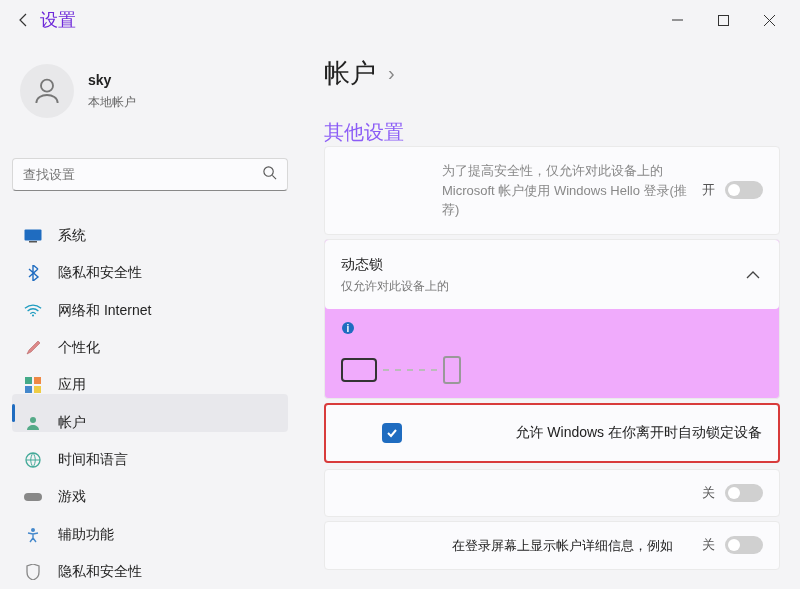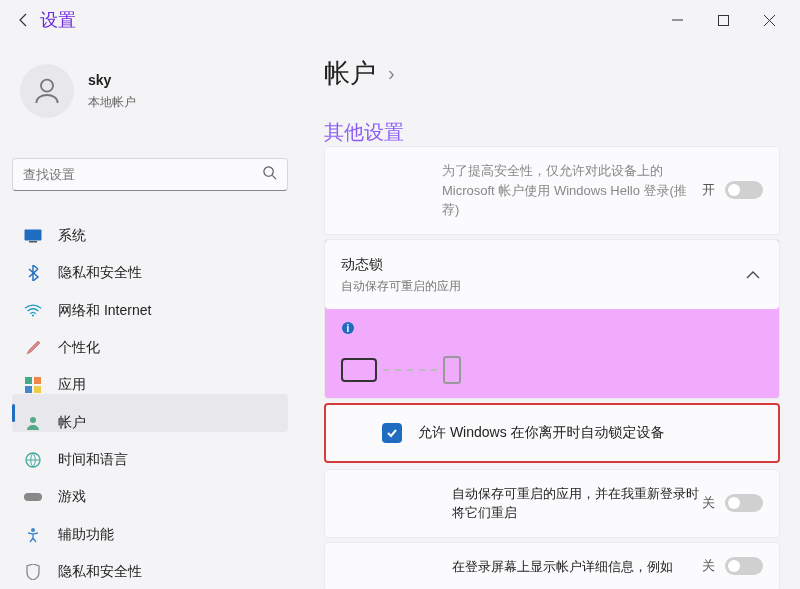--- a/index.html
+++ b/index.html
@@ -45,21 +45,21 @@
 .expand { width: 20px; text-align: center; color: #444; cursor: pointer; }
 
 .info-banner { display: flex; gap: 10px; padding: 10px 16px; font-size: 12.5px; color: #333; }
 .info-banner .info-icon { color: #1f6cc0; flex-shrink: 0; margin-top: 2px; }
 
 .device-row { display: flex; align-items: center; gap: 6px; padding: 8px 16px 14px 16px; }
 .device-box { width: 36px; height: 24px; border: 2px solid #333; border-radius: 4px; }
 .phone-box { width: 18px; height: 28px; border: 2px solid #999; border-radius: 3px; }
 .dash { width: 6px; height: 2px; background: #bbb; }
 
-.highlight-card { border: 2px solid #d83b3b; border-radius: 4px; padding: 18px 16px; margin-bottom: 6px; display: flex; align-items: center; background: #fbfbfd; }
+.highlight-card { border: 2px solid #d83b3b; border-radius: 4px; padding: 18px 16px; margin-bottom: 6px; display: flex; align-items: center; background: #fbfbfd; justify-content: space-between; }
 .checkbox { width: 20px; height: 20px; background: #1f6cc0; border-radius: 4px; margin: 0 16px 0 40px; display: flex; align-items: center; justify-content: center; }
 .check-label { font-size: 14px; color: #222; }
 
 .group-card { background: #f0abfc; border: 1px solid #eaeaea; border-radius: 4px; margin-bottom: 4px; }
 </style>
 </head>
 <body>
 
 <div class="titlebar">
   <div class="back-btn">
@@ -215,21 +215,21 @@
       <div class="toggle-group">
         <span class="toggle-label">开</span>
         <div class="toggle"></div>
       </div>
     </div>
 
     <div class="group-card">
       <div class="card" style="border:none;margin:0">
         <div class="card-text">
           <div class="title">动态锁</div>
-          <div class="sub">自动保存可重启的应用</div>
+          <div class="sub">仅允许对此设备上的</div>
         </div>
         <div class="expand">
           <svg width="14" height="8" viewBox="0 0 14 8">
               <path d="M1 7 L7 1 L13 7" stroke="#444" stroke-width="1.3" fill="none"></path>
             </svg>
         </div>
       </div>
       <div class="info-banner">
         <span class="info-icon">
           <svg width="14" height="14" viewBox="0 0 14 14">
@@ -252,21 +252,20 @@
     <div class="highlight-card">
       <div class="checkbox">
         <svg width="12" height="12" viewBox="0 0 12 12">
             <path d="M2 6 L5 9 L10 3" stroke="#fff" stroke-width="2" fill="none"></path>
           </svg>
       </div>
       <span class="check-label">允许 Windows 在你离开时自动锁定设备</span>
     </div>
 
     <div class="card">
-      <div class="card-text" style="color:#222;max-width:250px">自动保存可重启的应用，并在我重新登录时将它们重启</div>
       <div class="toggle-group">
         <span class="toggle-label">关</span>
         <div class="toggle"></div>
       </div>
     </div>
 
     <div class="card" style="margin-bottom:0">
       <div class="card-text" style="color:#222;max-width:250px">在登录屏幕上显示帐户详细信息，例如</div>
       <div class="toggle-group">
         <span class="toggle-label">关</span>

